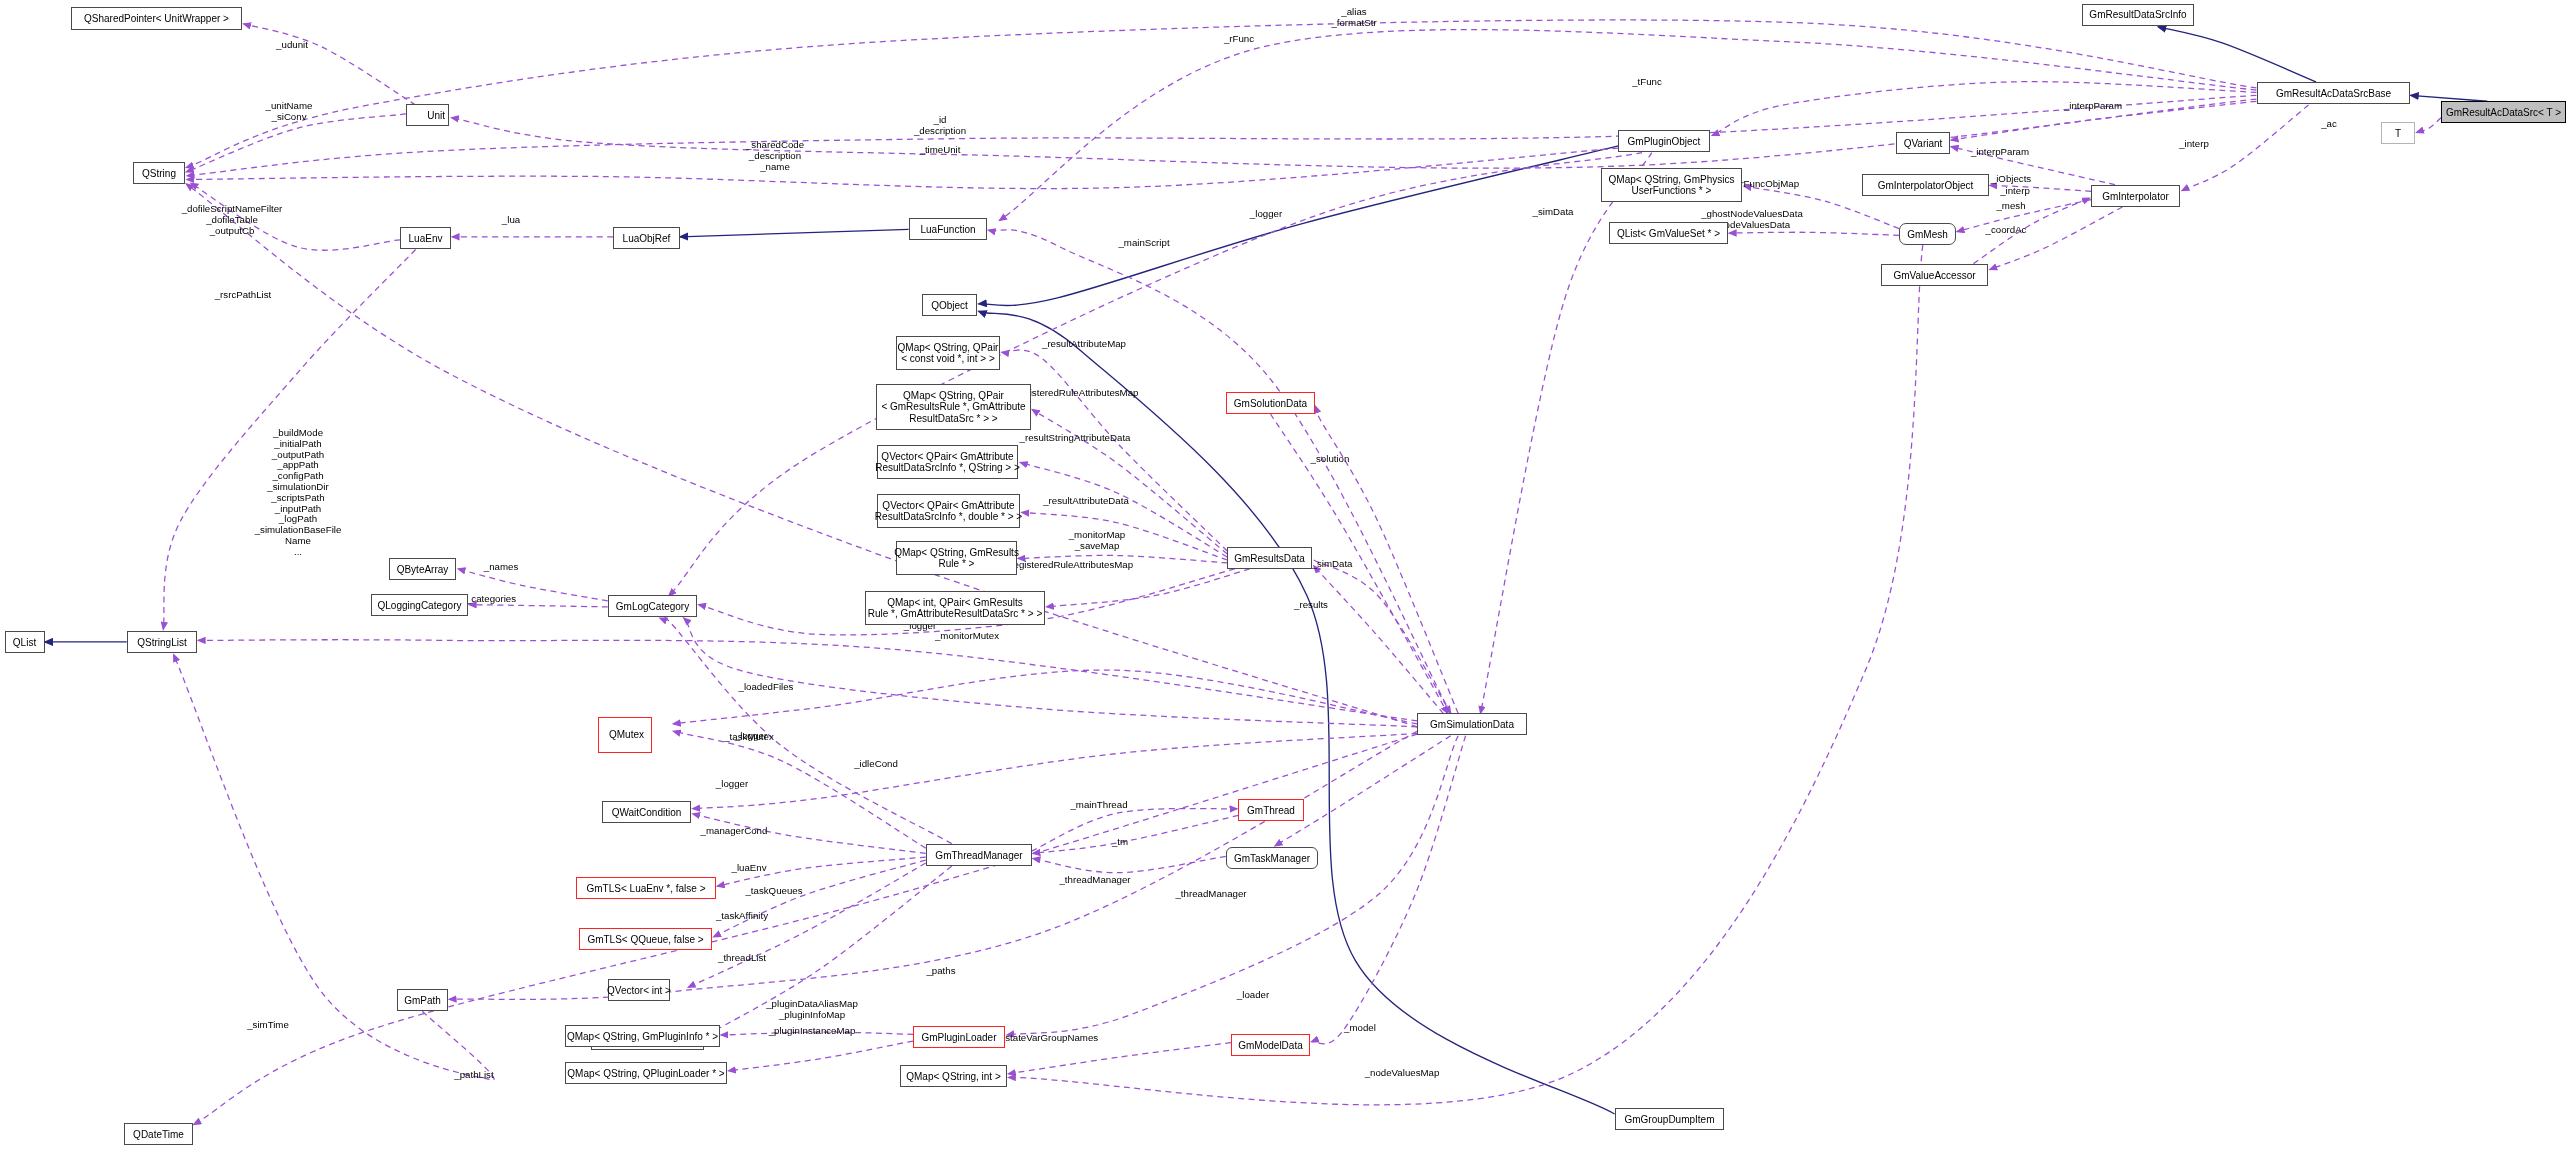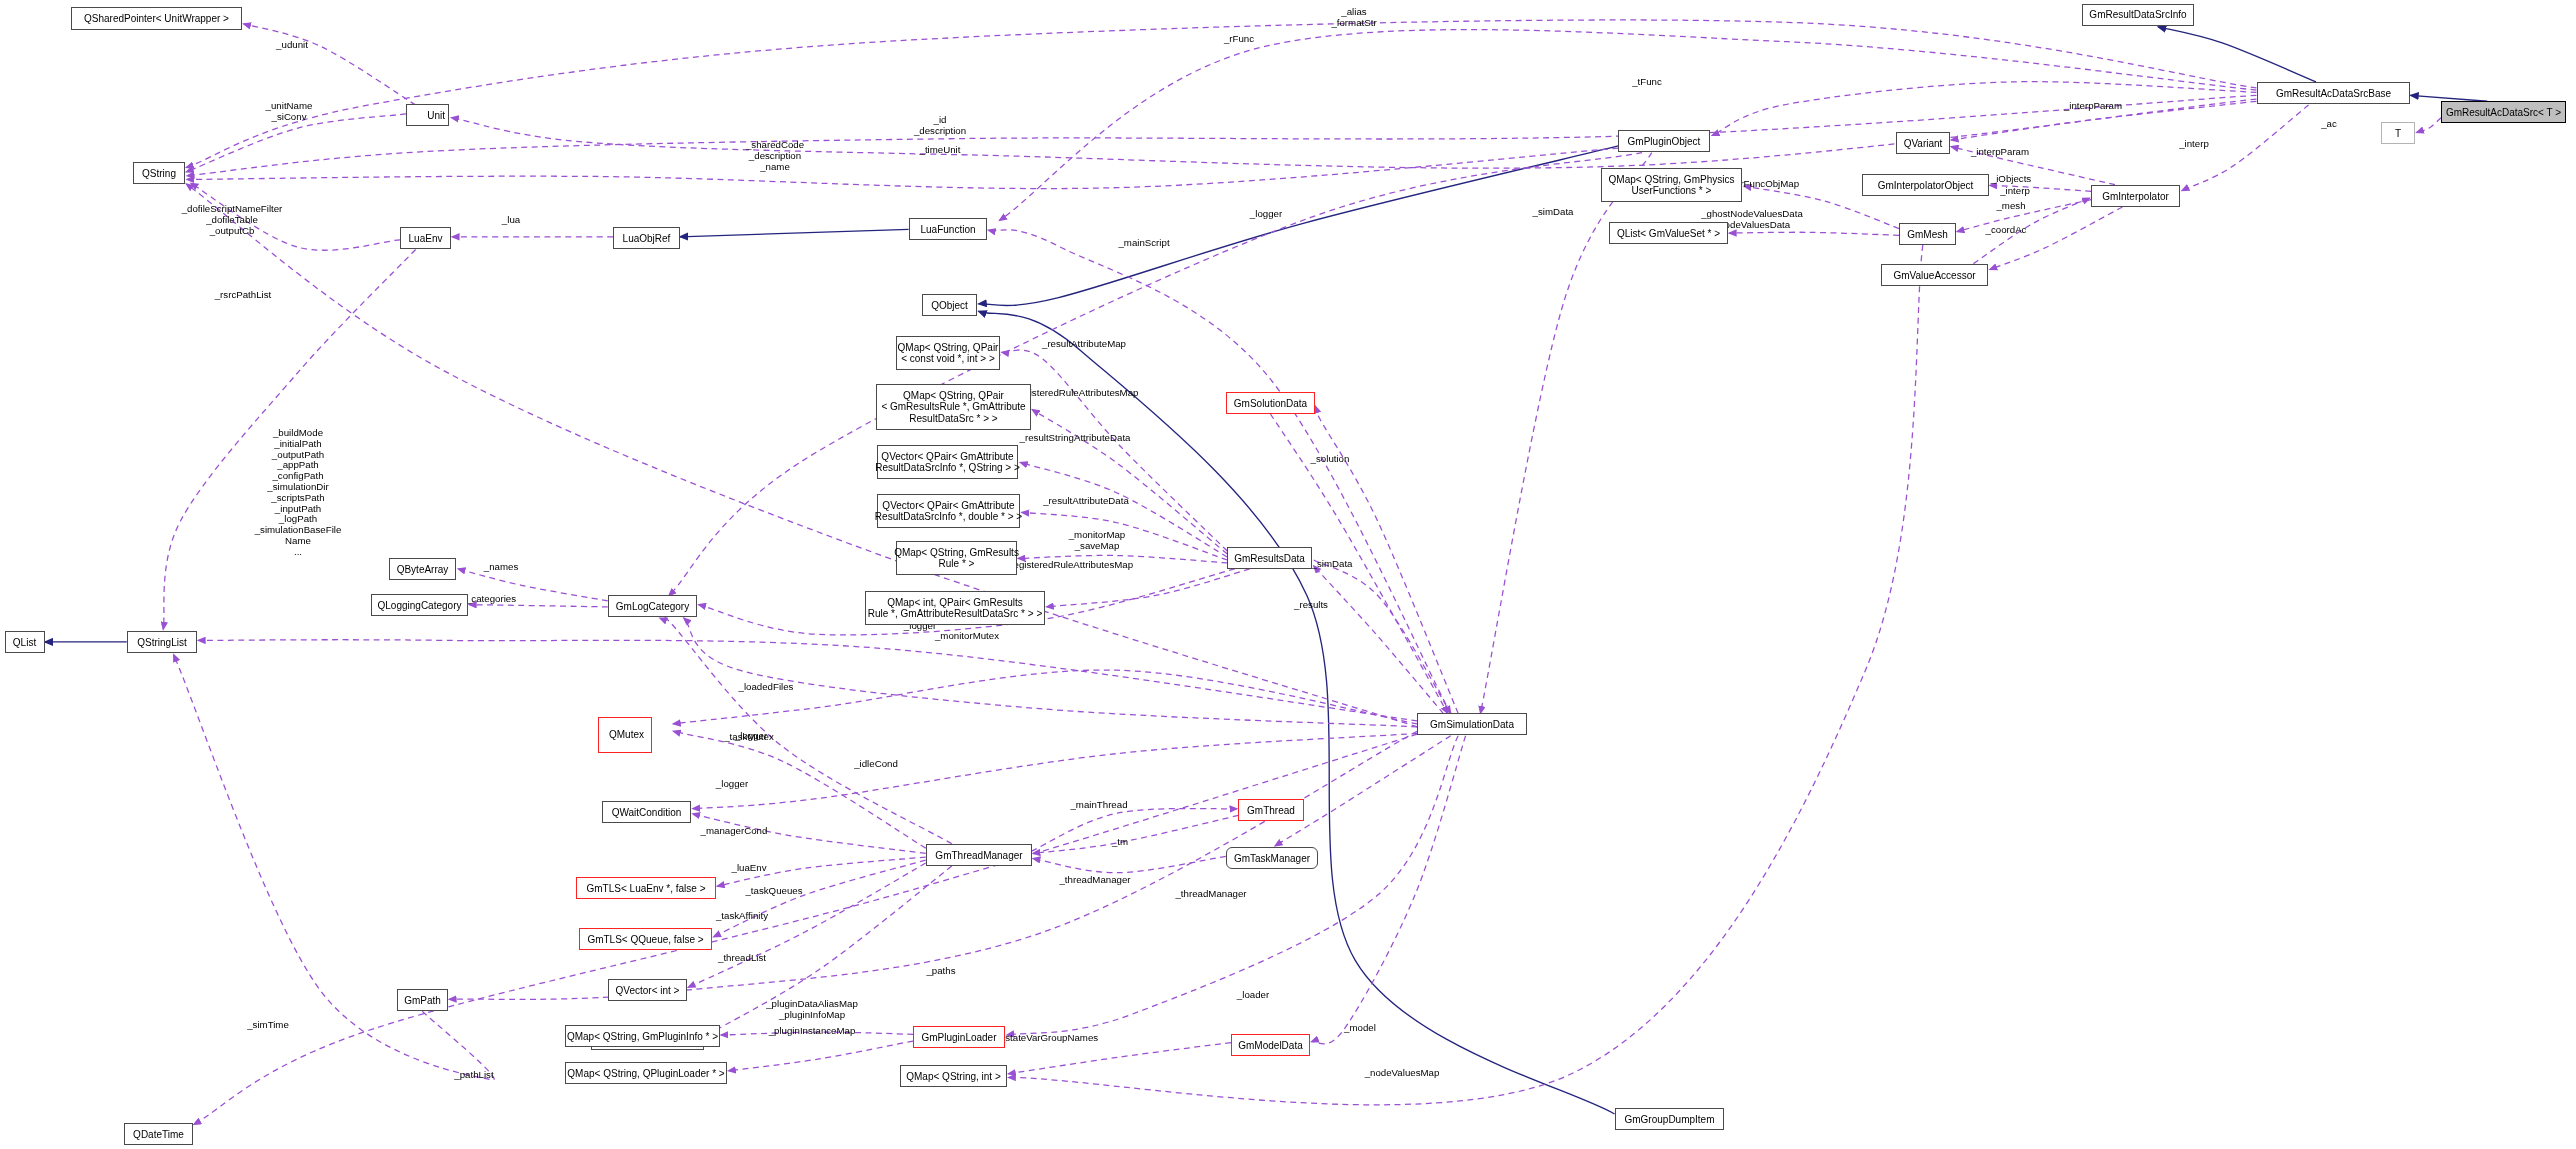--- a/index.html
+++ b/index.html
@@ -350,21 +350,21 @@
       </div>
       <div class="node" style="left: 1609px; top: 222px; width: 119px; height: 22.3px;">
         <div>QList&lt; GmValueSet * &gt;</div>
       </div>
       <div class="node" style="left: 1896px; top: 132px; width: 54px; height: 22.3px;">
         <div>QVariant</div>
       </div>
       <div class="node" style="left: 1862px; top: 174px; width: 127px; height: 22.3px;">
         <div>GmInterpolatorObject</div>
       </div>
-      <div class="node" style="left: 1899px; top: 223px; width: 57px; height: 22.3px;">
+      <div class="node" style="left: 1899px; top: 223px; width: 57px; height: 22.3px; border-radius: 7px;">
         <div>GmMesh</div>
       </div>
       <div class="node" style="left: 1881px; top: 264px; width: 107px; height: 22.3px;">
         <div>GmValueAccessor</div>
       </div>
       <div class="node" style="left: 2091px; top: 185px; width: 89px; height: 22.3px;">
         <div>GmInterpolator</div>
       </div>
       <div class="node" style="left: 896px; top: 336px; width: 104px; height: 34px;">
         <div>QMap&lt; QString, QPair</div>
@@ -420,21 +420,21 @@
       </div>
       <div class="node" style="left: 602px; top: 801px; width: 89px; height: 22.3px;">
         <div>QWaitCondition</div>
       </div>
       <div class="node red" style="left: 576px; top: 877px; width: 140px; height: 22.3px;">
         <div>GmTLS&lt; LuaEnv *, false &gt;</div>
       </div>
       <div class="node red" style="left: 579px; top: 928px; width: 133px; height: 22.3px;">
         <div>GmTLS&lt; QQueue, false &gt;</div>
       </div>
-      <div class="node" style="left: 608px; top: 979px; width: 79px; height: 22.3px;">
+      <div class="node" style="left: 608px; top: 979px; width: 62px; height: 22.3px;">
         <div>QVector&lt; int &gt;</div>
       </div>
       <div class="node" style="left: 591px; top: 1028px; width: 113px; height: 22.3px;">
         <div>QList&lt; GmThread * &gt;</div>
       </div>
       <div class="node" style="left: 926px; top: 844px; width: 106px; height: 22.3px;">
         <div>GmThreadManager</div>
       </div>
       <div class="node red" style="left: 1238px; top: 799px; width: 66px; height: 22.3px;">
         <div>GmThread</div>

